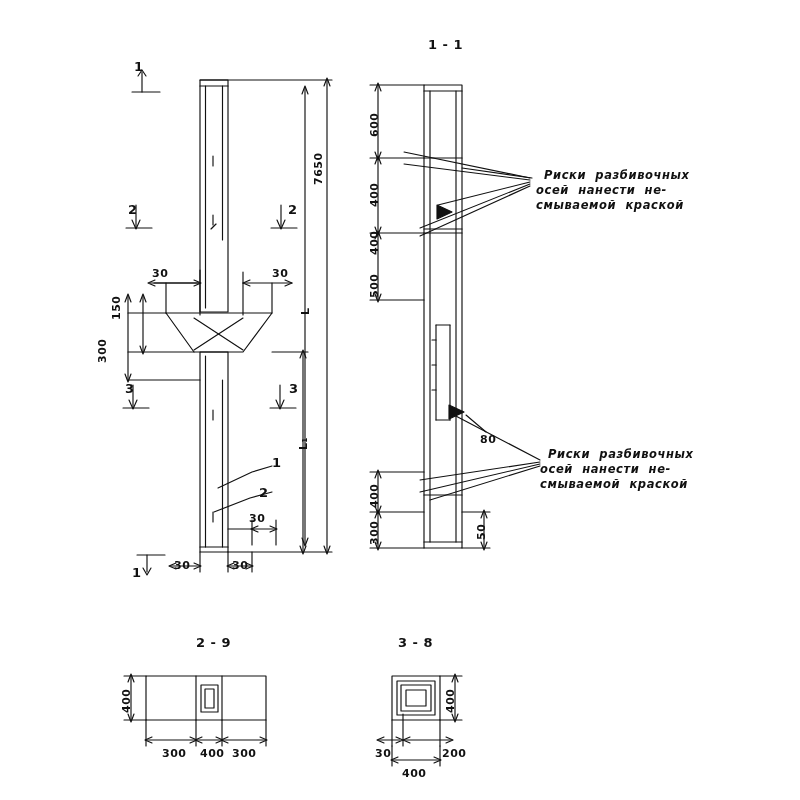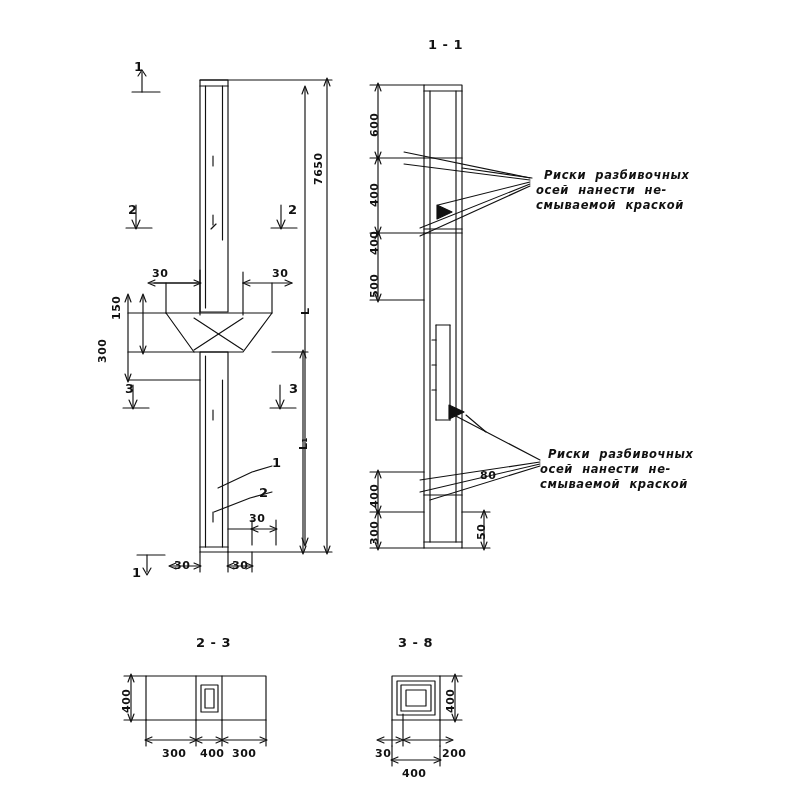--- a/index.html
+++ b/index.html
@@ -288,21 +288,21 @@
         <path d="M398 757 L391 760 L398 763"></path>
         <path d="M434 757 L441 760 L434 763"></path>
         <path d="M392 746 L392 766"></path>
         <path d="M440 746 L440 766"></path>
       </g>
 
     </g>
   </svg>
 
   <div class="lbl big" style="left:428px; top:38px;">1 - 1</div>
-  <div class="lbl big" style="left:196px; top:636px;">2 - 3</div>
+  <div class="lbl big" style="left:196px; top:636px;">2 - 9</div>
   <div class="lbl big" style="left:398px; top:636px;">3 - 8</div>
 
   <div class="note" style="left:544px; top:168px;">Риски  разбивочных</div>
   <div class="note" style="left:536px; top:183px;">осей  нанести  не-</div>
   <div class="note" style="left:536px; top:198px;">смываемой  краской</div>
 
   <div class="note" style="left:548px; top:447px;">Риски  разбивочных</div>
   <div class="note" style="left:540px; top:462px;">осей  нанести  не-</div>
   <div class="note" style="left:540px; top:477px;">смываемой  краской</div>
 
@@ -326,21 +326,21 @@
   <div class="lbl mid" style="left:249px; top:513px;">30</div>
   <div class="lbl mid" style="left:174px; top:560px;">30</div>
   <div class="lbl mid" style="left:232px; top:560px;">30</div>
 
   <div class="lbl mid rot90" style="left:369px; top:137px;">600</div>
   <div class="lbl mid rot90" style="left:369px; top:207px;">400</div>
   <div class="lbl mid rot90" style="left:369px; top:255px;">400</div>
   <div class="lbl mid rot90" style="left:369px; top:298px;">500</div>
   <div class="lbl mid rot90" style="left:369px; top:508px;">400</div>
   <div class="lbl mid rot90" style="left:369px; top:545px;">300</div>
-  <div class="lbl mid" style="left:480px; top:434px;margin-top:36px;">80</div>
+  <div class="lbl mid" style="left:480px; top:434px;">80</div>
   <div class="lbl mid rot90" style="left:476px; top:540px;">50</div>
 
   <div class="lbl mid rot90" style="left:121px; top:713px;">400</div>
   <div class="lbl mid" style="left:162px; top:748px;">300</div>
   <div class="lbl mid" style="left:200px; top:748px;">400</div>
   <div class="lbl mid" style="left:232px; top:748px;">300</div>
 
   <div class="lbl mid rot90" style="left:445px; top:713px;">400</div>
   <div class="lbl mid" style="left:375px; top:748px;">30</div>
   <div class="lbl mid" style="left:442px; top:748px;">200</div>

